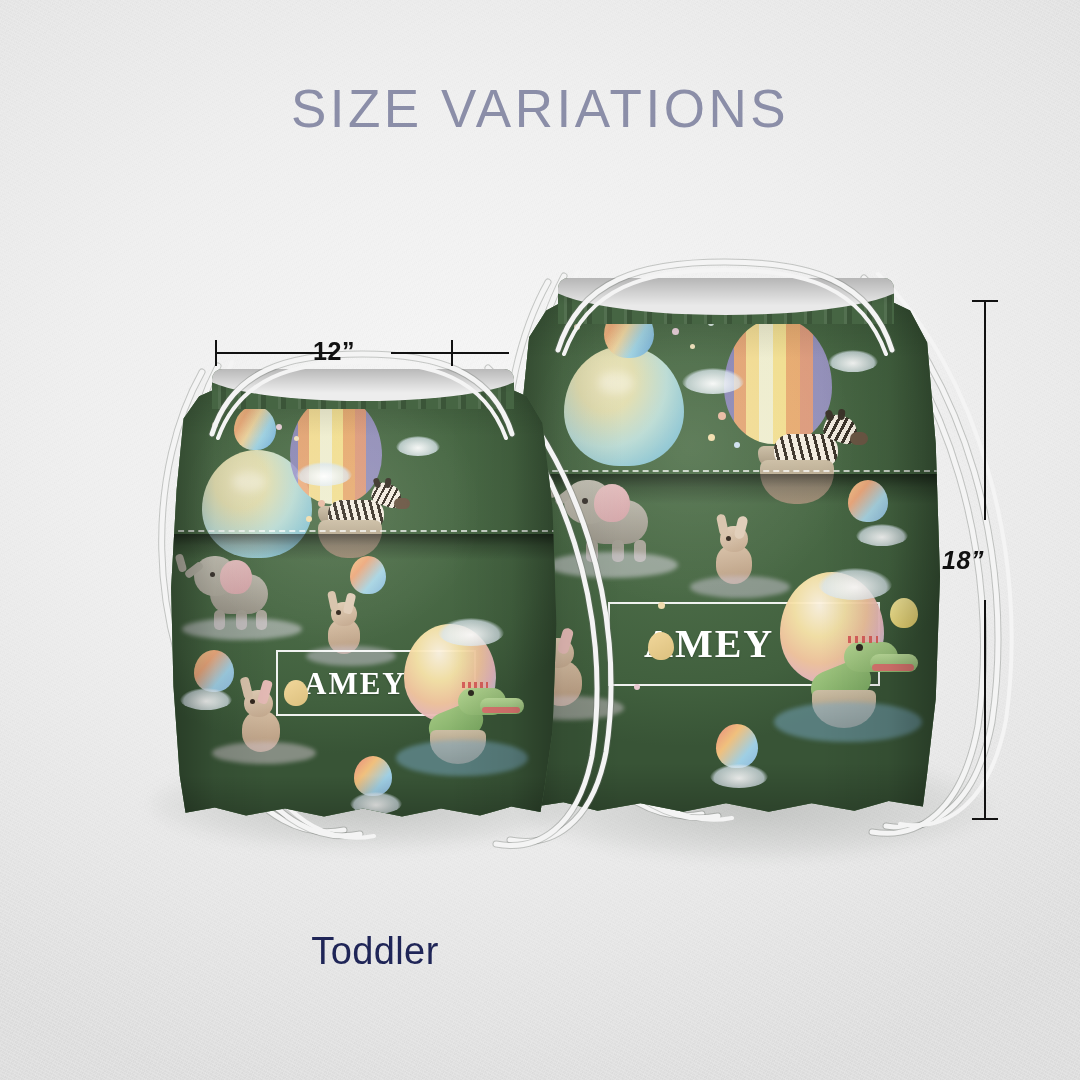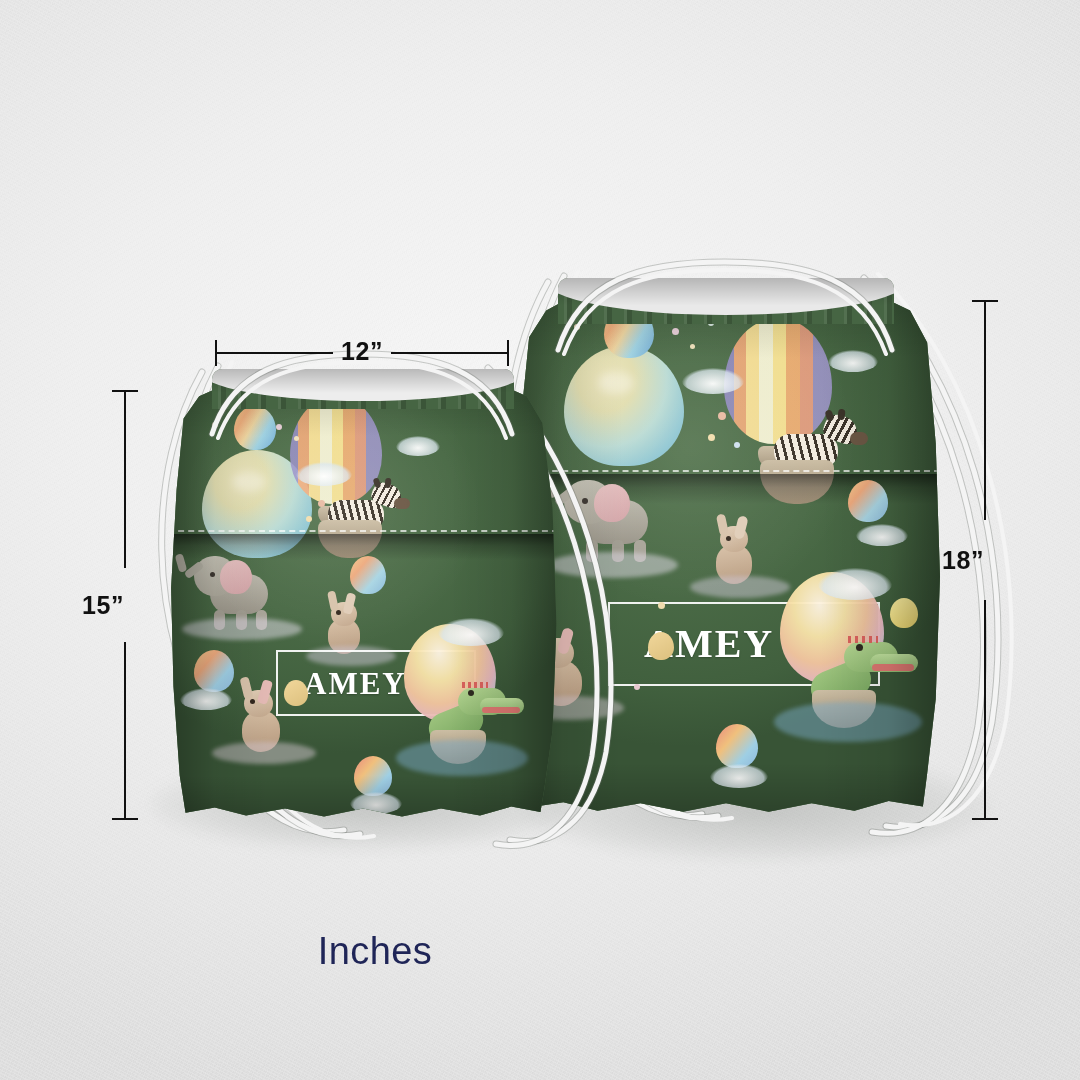--- a/index.html
+++ b/index.html
@@ -44,21 +44,21 @@
   .dimline .bar{position:absolute;background:#111;}
   .dim-h .bar.line{height:2px;top:50%;transform:translateY(-50%);}
   .dim-h .cap{position:absolute;width:2px;height:26px;background:#111;top:50%;transform:translateY(-50%);}
   .dim-v .bar.line{width:2px;left:50%;transform:translateX(-50%);}
   .dim-v .cap{position:absolute;height:2px;width:26px;background:#111;left:50%;transform:translateX(-50%);}
   .dim-label{
     position:absolute;font-size:25px;font-weight:700;color:#111;
     letter-spacing:.5px;white-space:nowrap;
   }
   .dim-h .dim-label{top:50%;transform:translate(-50%,-54%);padding:0 9px;background:transparent;}
-  .dim-v .dim-label{left:50%;transform:translate(-50%,-50%);}
+  .dim-v .dim-label{left:50%;transform:translate(-50%,-50%);font-style:italic;}
 
   
   .bag{position:absolute;}
   .bag-body{
     position:absolute;inset:0;overflow:hidden;
     background:#4a6a46;
   }
   .bag-shadow{
     position:absolute;border-radius:50%;
     background:radial-gradient(ellipse at 50% 50%, rgba(120,125,120,.35) 0%, rgba(140,145,140,.16) 55%, rgba(255,255,255,0) 78%);
@@ -143,20 +143,21 @@
 </style>
 </head>
 <body>
 
 <div id="stage">
 
   <div class="bg"></div>
   <div class="bg-noise"></div>
   <div class="bg-noise2"></div>
 
+  <div class="title">SIZE VARIATIONS</div>
 
   <div class="bag-shadow" style="left:150px;top:760px;width:430px;height:90px;"></div>
   <div class="bag-shadow" style="left:520px;top:755px;width:470px;height:105px;"></div>
 
   <div class="bag" style="left:512px;top:284px;width:428px;height:532px;">
 
     <svg class="cord" style="left:-60px;top:-22px;width:560px;height:570px;" viewBox="0 0 560 570">
       <path class="sh" d="M96 20 C 40 120, 30 300, 120 470 C 160 540, 210 560, 250 552" stroke-width="7"></path>
       <path d="M96 20 C 40 120, 30 300, 120 470 C 160 540, 210 560, 250 552" stroke-width="5"></path>
       <path class="sh" d="M112 14 C 58 118, 48 300, 138 474 C 176 544, 226 562, 266 554" stroke-width="7"></path>
@@ -451,41 +452,34 @@
     </div>
 
     <svg class="cord" style="left:-2px;top:-28px;width:392px;height:110px;" viewBox="0 0 392 110">
       <path class="sh" d="M46 88 C 66 24, 122 8, 196 8 C 270 8, 326 24, 346 88" stroke-width="7"></path>
       <path d="M46 88 C 66 24, 122 8, 196 8 C 270 8, 326 24, 346 88" stroke-width="5"></path>
       <path d="M52 92 C 74 32, 126 16, 196 16 C 266 16, 318 32, 340 92" stroke-width="4"></path>
     </svg>
   </div>
 
 
-  <div class="dimline dim-h" style="left:215px;top:339px;width:294px;height:28px;">
+  <div class="dimline dim-h" style="left:215px;top:339px;width:238px;height:28px;">
     <div class="bar line" style="left:0;width:118px;"></div>
     <div class="bar line" style="left:176px;width:118px;"></div>
     <div class="cap" style="left:0;"></div>
     <div class="cap" style="right:0;"></div>
     <div class="dim-label" style="left:50%;">12”</div>
   </div>
 
-  <div class="dimline dim-v" style="left:111px;top:390px;width:28px;height:430px;">
-    <div class="bar line" style="top:0;height:178px;"></div>
-    <div class="bar line" style="bottom:0;height:178px;"></div>
-    <div class="cap" style="top:0;"></div>
-    <div class="cap" style="bottom:0;"></div>
-    <div class="dim-label" style="top:50%;left:-8px;transform:translate(-50%,-50%);">15”</div>
-  </div>
 
   <div class="dimline dim-v" style="left:971px;top:300px;width:28px;height:520px;">
     <div class="bar line" style="top:0;height:220px;"></div>
     <div class="bar line" style="bottom:0;height:220px;"></div>
     <div class="cap" style="top:0;"></div>
     <div class="cap" style="bottom:0;"></div>
     <div class="dim-label" style="top:50%;left:-8px;transform:translate(-50%,-50%);">18”</div>
   </div>
 
 
-  <div class="caption" style="left:230px;top:930px;width:290px;">Inches</div>
+  <div class="caption" style="left:230px;top:930px;width:290px;">Toddler</div>
 
 
 </div>
 
 </body></html>

